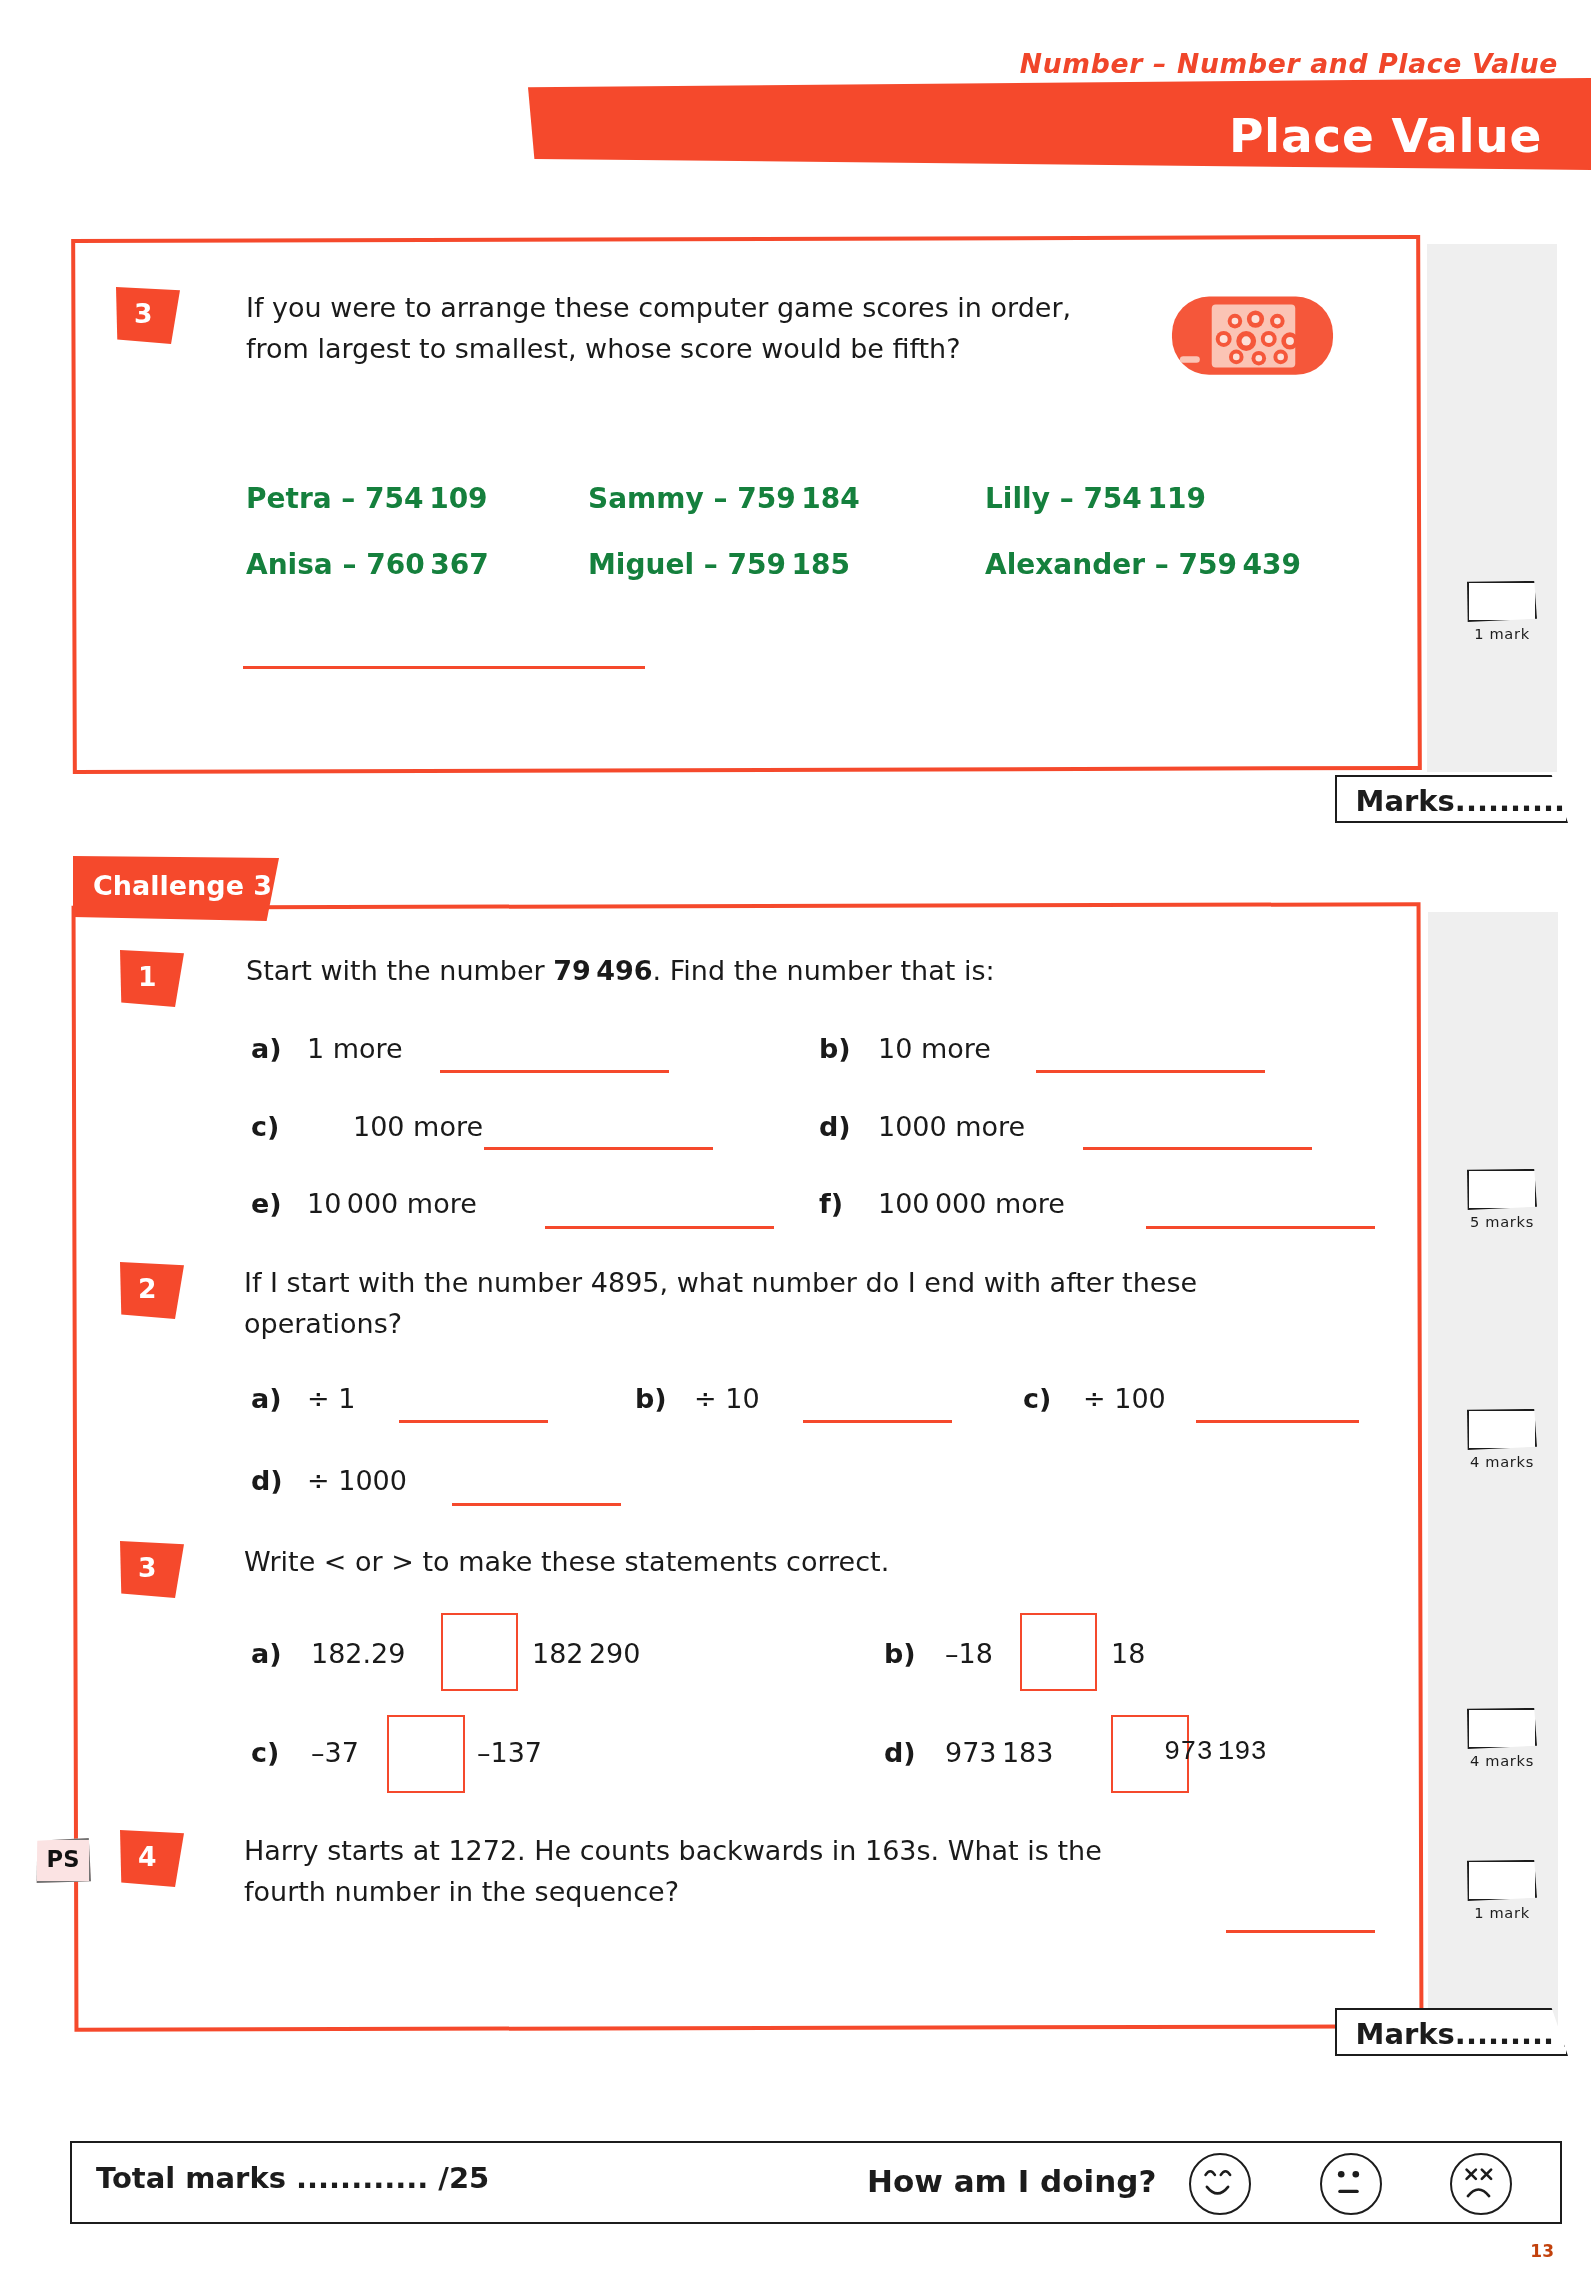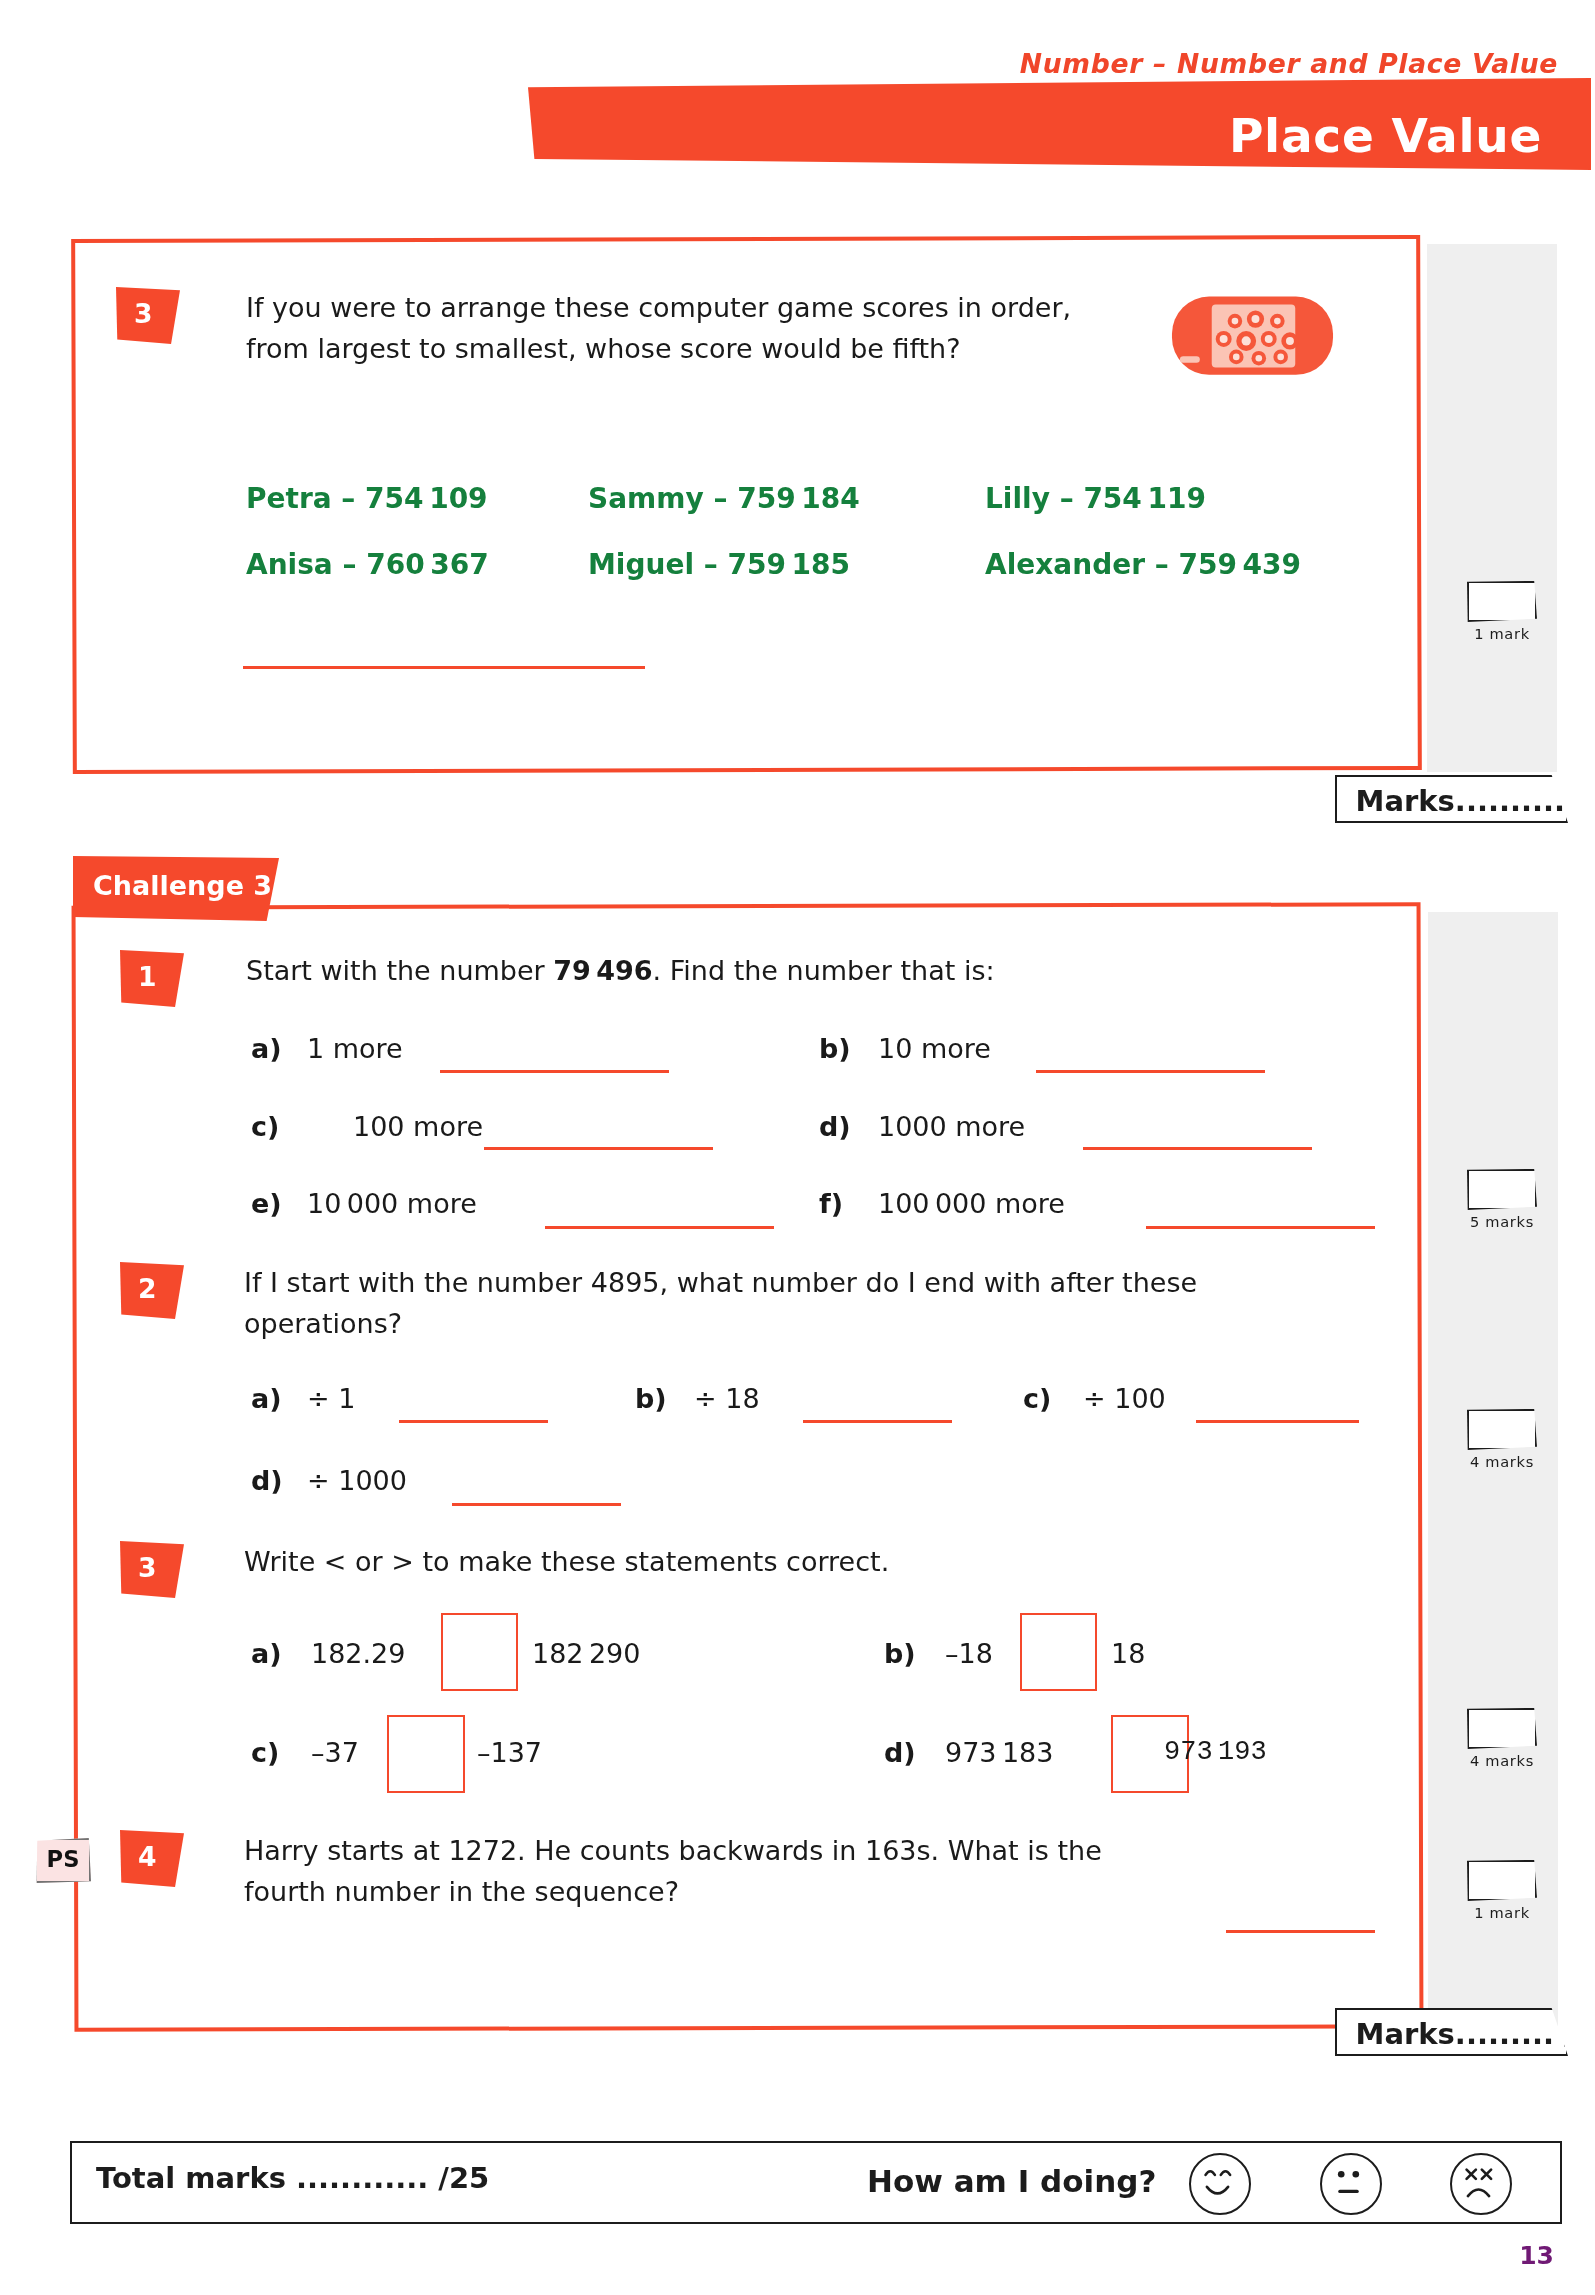--- a/index.html
+++ b/index.html
@@ -269,23 +269,23 @@
     height: 58px;
     border: 2.7px solid #1c1c1c;
     border-radius: 50%;
     background: #ffffff;
   }
   #page-number {
     position: absolute;
     right: 41px;
     top: 2241px;
     font-family: "DejaVu Sans", sans-serif;
-    font-size: 25px;
-    font-weight: bold;
-    color: #701a75;
+    font-size: 17px;
+    font-weight: bold;
+    color: #c2410c;
   }
 
   
   #console-icon { position: absolute; left: 1168px; top: 278px; z-index: 3; }
 </style>
 </head>
 <body>
 
 <div id="strand-label">Number – Number and Place Value</div>
 <div id="title-banner"></div>
@@ -415,21 +415,21 @@
 <div class="qnum" style="left:120px; top:1262px;">
   <span>2</span>
 </div>
 <div class="qtext" style="left:244px; top:1262px; width:1036px;">If I start with the number 4895, what number do I end with after these operations?</div>
 
 <div class="lbl" style="left:251px; top:1383px;">a)</div>
 <div class="plain" style="left:307px; top:1383px;">÷ 1</div>
 <div class="ansline" style="left:399px; top:1420px; width:149px;"></div>
 
 <div class="lbl" style="left:635px; top:1383px;">b)</div>
-<div class="plain" style="left:694px; top:1383px;">÷ 18</div>
+<div class="plain" style="left:694px; top:1383px;">÷ 10</div>
 <div class="ansline" style="left:803px; top:1420px; width:149px;"></div>
 
 <div class="lbl" style="left:1023px; top:1383px;">c)</div>
 <div class="plain" style="left:1083px; top:1383px;">÷ 100</div>
 <div class="ansline" style="left:1196px; top:1420px; width:163px;"></div>
 
 <div class="lbl" style="left:251px; top:1465px;">d)</div>
 <div class="plain" style="left:307px; top:1465px;">÷ 1000</div>
 <div class="ansline" style="left:452px; top:1503px; width:169px;"></div>
 

